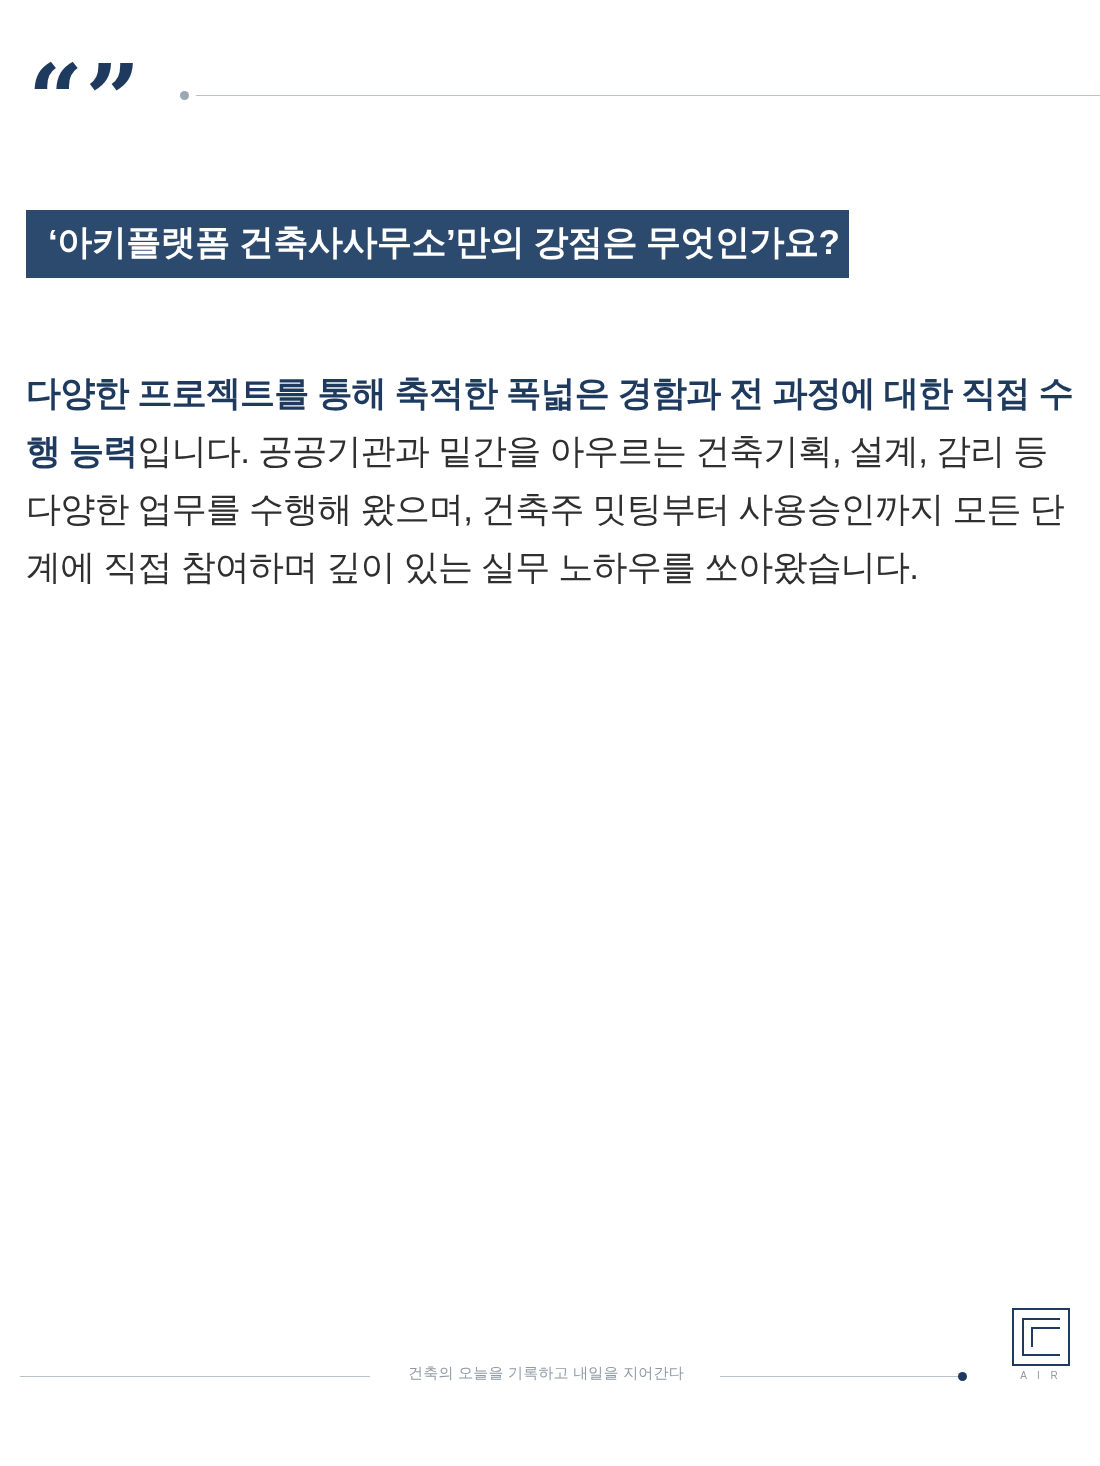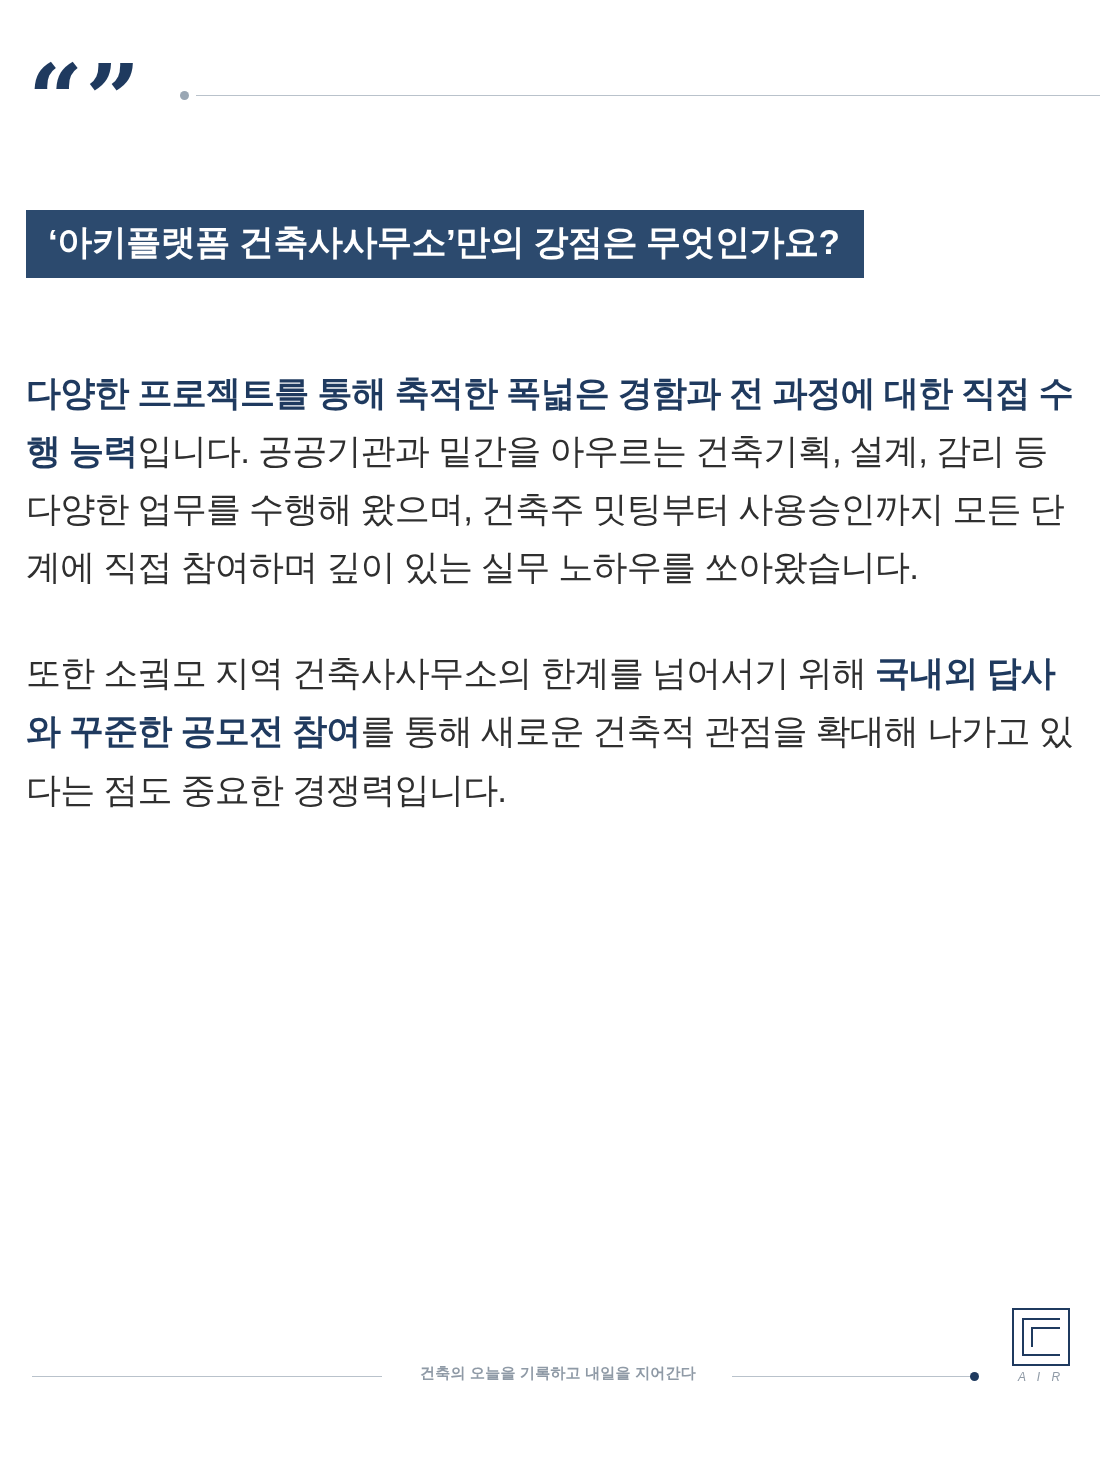--- a/index.html
+++ b/index.html
@@ -55,21 +55,21 @@
     height: 1px;
     background: #b9c2cb;
   }
 
   
   .headline-band {
     position: absolute;
     left: 26px;
     top: 210px;
     background: #2c4a6e;
-    padding: 13px 24px 16px 22px;
+    padding: 13px 9px 16px 22px;
     box-sizing: border-box;
   }
   .headline-band .headline-text {
     font-size: 35px;
     font-weight: 700;
     color: #ffffff;
     letter-spacing: -0.5px;
     line-height: 1.1;
     white-space: nowrap;
   }
@@ -92,25 +92,24 @@
     margin-top: 48px;
   }
   .em {
     font-weight: 700;
     color: #1f3a5f;
   }
 
   
   .footer {
     position: absolute;
-    left: 32px;
+    left: 20px;
     top: 1362px;
     width: 1046px;
     height: 30px;
-    font-weight: bold;
   }
   .footer-line-left {
     position: absolute;
     left: 0;
     top: 14px;
     width: 350px;
     height: 1px;
     background: #b9c2cb;
   }
   .footer-line-right {
@@ -179,44 +178,42 @@
     border-left: 2px solid #1f3a5f;
     border-top: 2px solid #1f3a5f;
     box-sizing: border-box;
   }
   .logo-caption {
     position: absolute;
     left: 0;
     top: 62px;
     width: 58px;
     text-align: center;
-    font-size: 12px;
+    font-size: 10px;
     letter-spacing: 4px;
     color: #8f9aa6;
-    font-style: italic;
   }
 </style>
 </head>
 <body>
 
 <div class="page">
 
   <div class="top-deco">
     <div class="quote-glyph">“”</div>
     <div class="top-dot"></div>
     <div class="top-rule"></div>
   </div>
 
   <div class="headline-band">
     <div class="headline-text">‘아키플랫폼 건축사사무소’만의 강점은 무엇인가요?</div>
   </div>
 
   <div class="body-copy">
     <p class="para"><span class="em">다양한 프로젝트를 통해 축적한 폭넓은 경함과 전 과정에 대한 직접 수행 능력</span><span>입니다. 공공기관과 밑간을 아우르는 건축기획, 설계, 감리 등 다양한 업무를 수행해 왔으며, 건축주 밋팅부터 사용승인까지 모든 단계에 직접 참여하며 깊이 있는 실무 노하우를 쏘아왔습니다.</span></p>
-    <p class="para"><span>또한 소귘모 지역 건축사사무소의 한계를 넘어서기 위해 </span><span class="em">국내외 답사와 꾸준한 공모전 참여</span><span>를 통해 새로운 건축적 관점을 확대해 나가고 있다는 점도 중요한 경쟁력입니다.</span></p>
   </div>
 
   <div class="footer">
     <div class="footer-line-left"></div>
     <div class="footer-text">건축의 오늘을 기록하고 내일을 지어간다</div>
     <div class="footer-line-right"></div>
     <div class="footer-dot"></div>
   </div>
 
   <div class="logo-mark">

